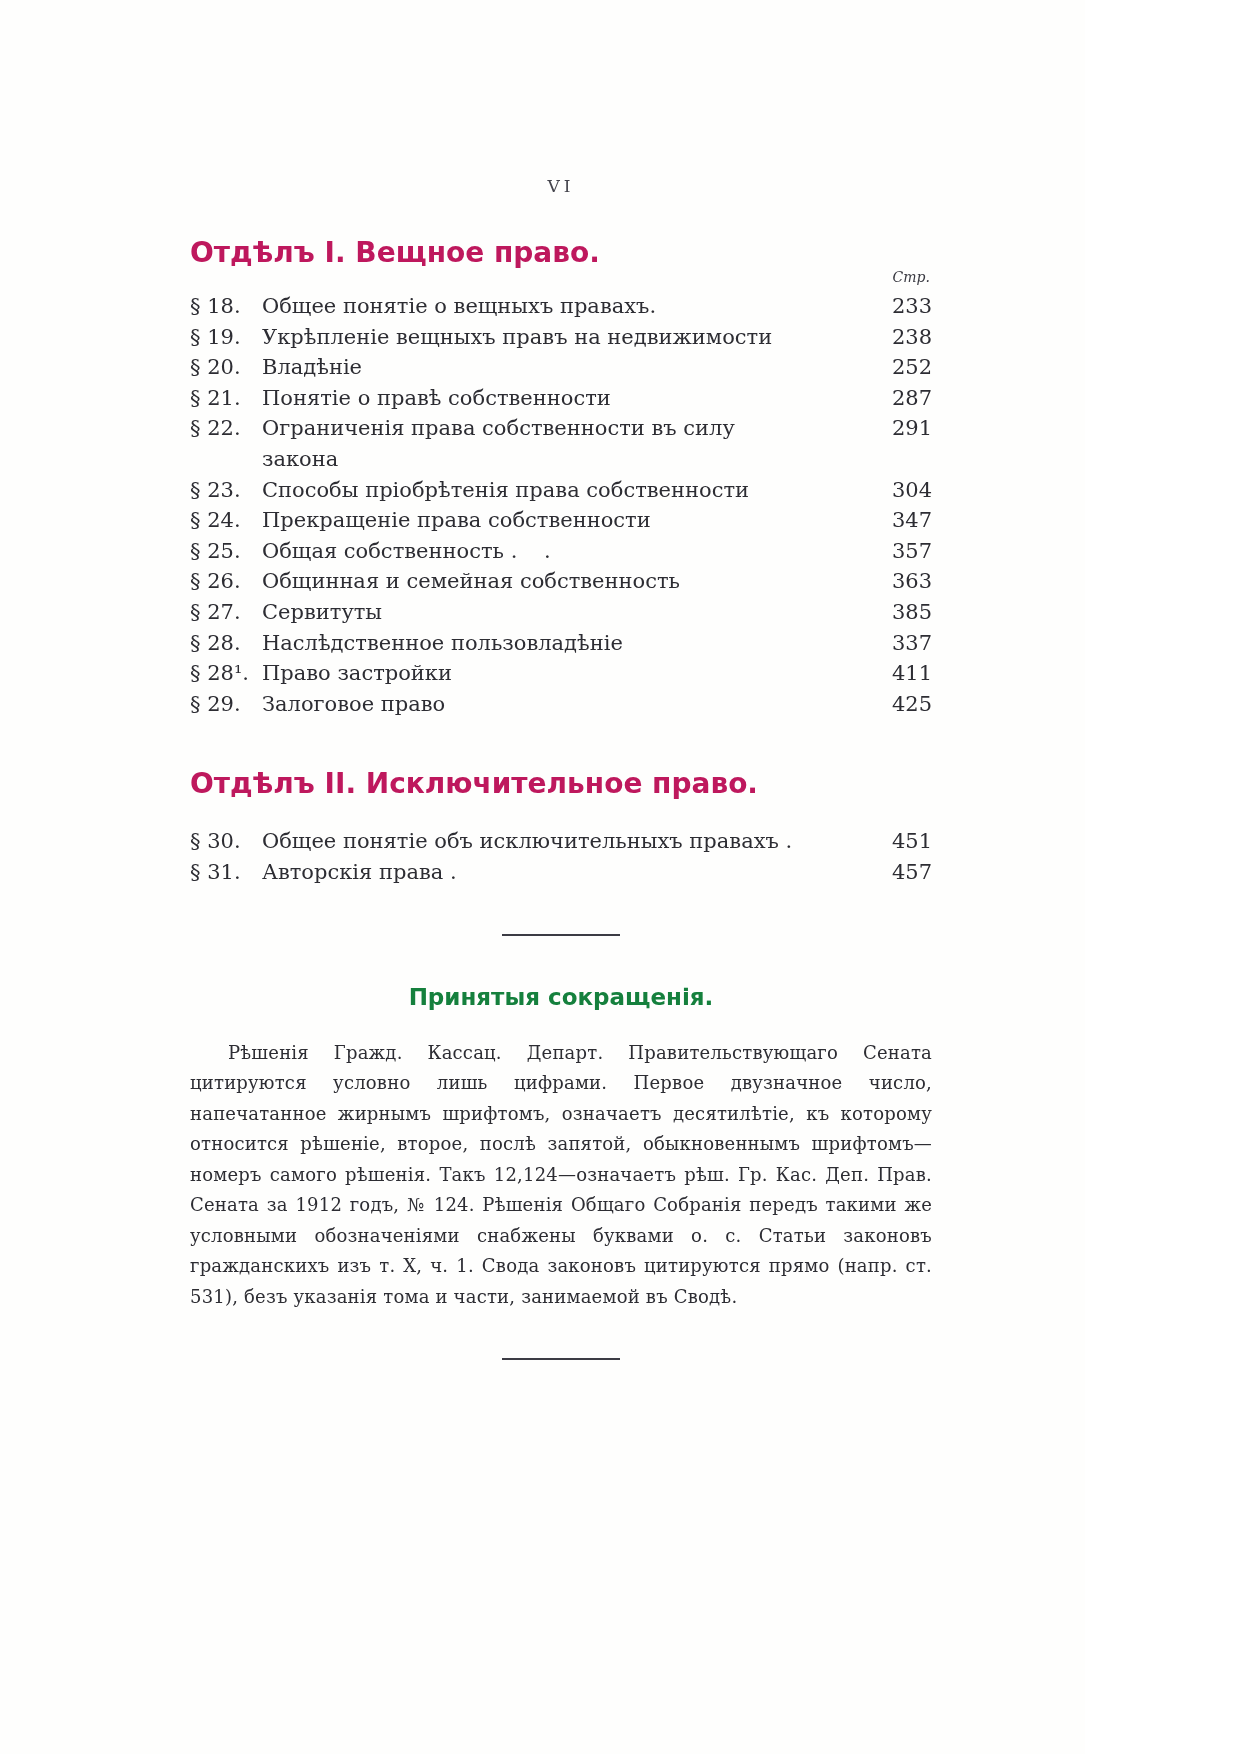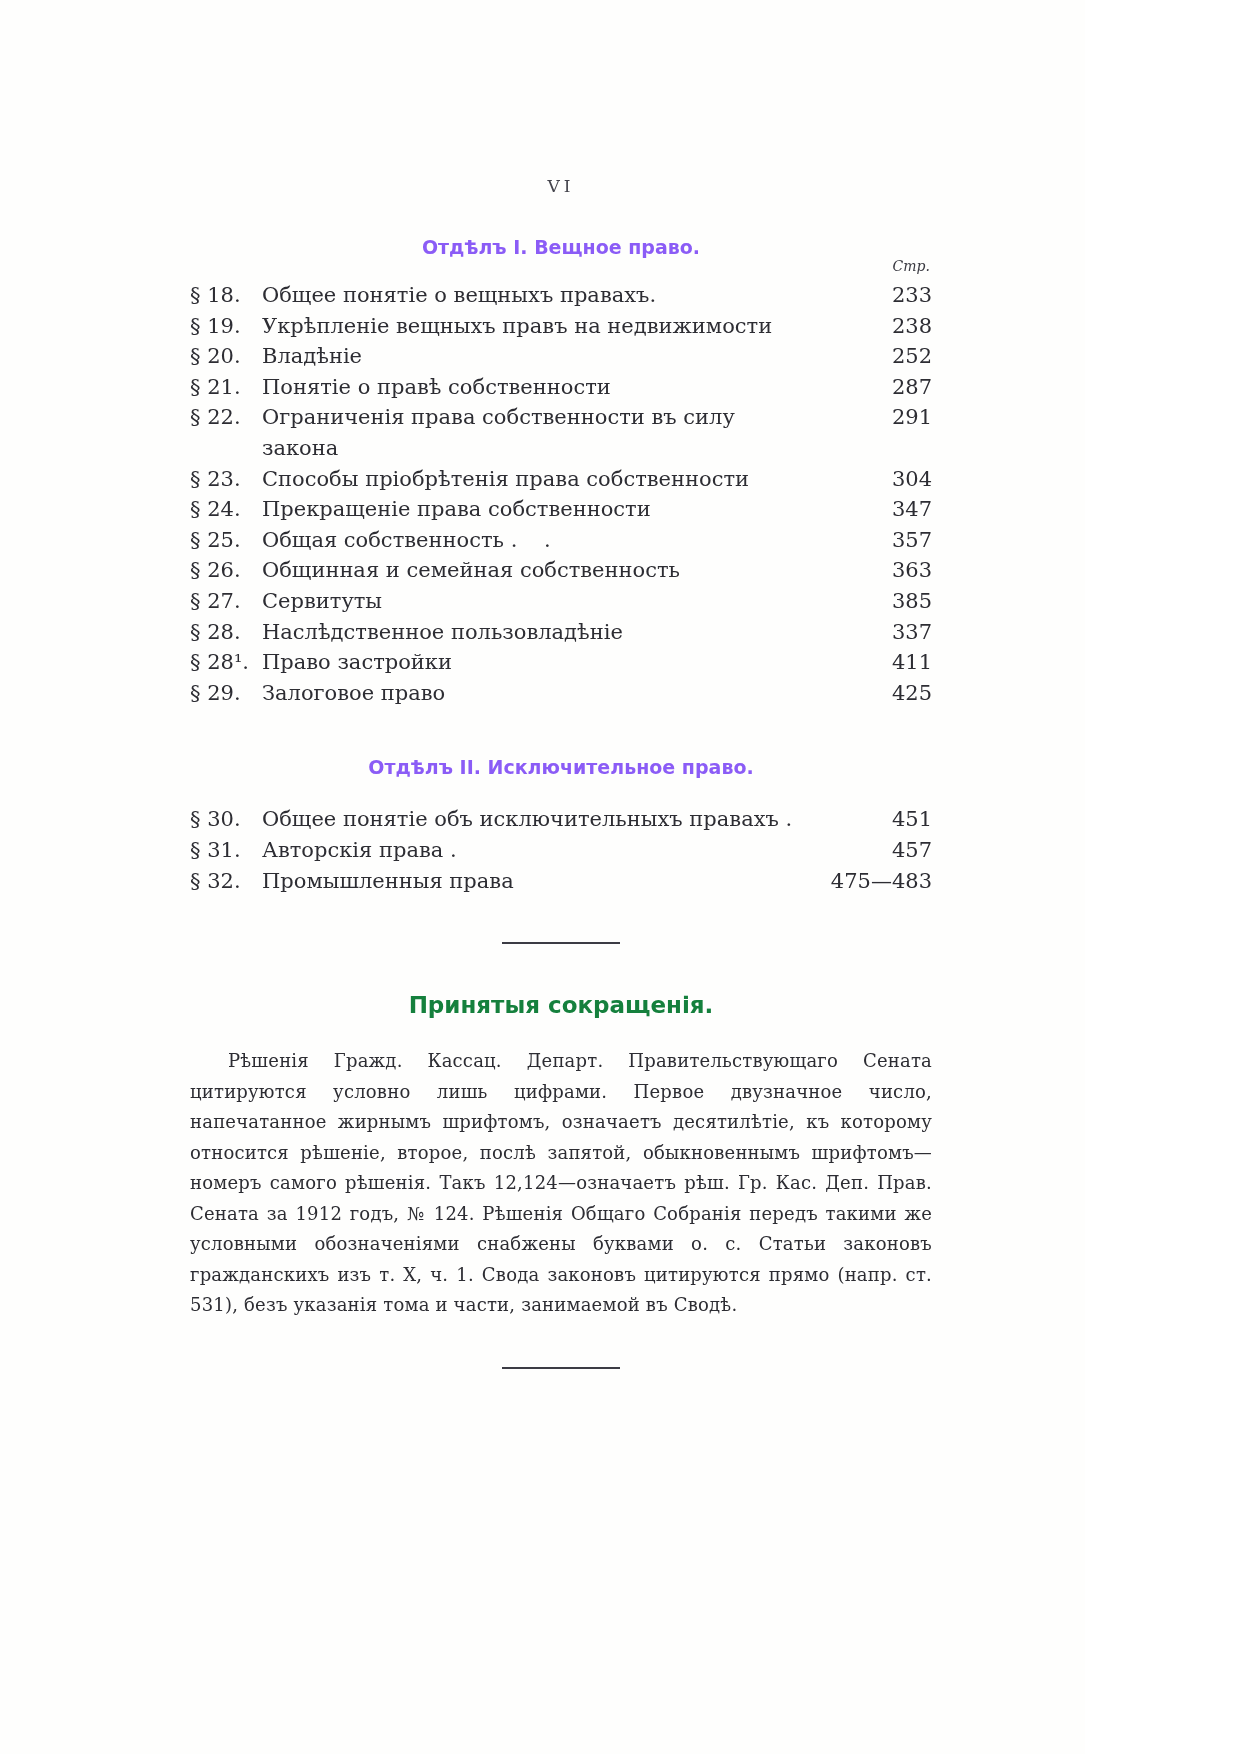--- a/index.html
+++ b/index.html
@@ -34,25 +34,25 @@
   .part-title {
     text-align: center;
     margin-top: 56px;
     font-family: "DejaVu Sans", sans-serif;
     font-weight: bold;
     font-size: 27px;
     letter-spacing: 0.5px;
     color: #2a2a30;
   }
   .section-title {
-    text-align: center;
+    text-align: left;
     font-family: "DejaVu Sans", sans-serif;
     font-weight: bold;
-    font-size: 19px;
-    color: #8b5cf6;
+    font-size: 28px;
+    color: #be185d;
   }
   .section-title.first { margin-top: 40px; }
   .section-title.second { margin-top: 48px; margin-bottom: 26px; }
   .col-label {
     text-align: right;
     font-style: italic;
     font-size: 14px;
     margin-top: 0px;
     margin-bottom: 6px;
     padding-right: 2px;
@@ -178,25 +178,20 @@
       <div class="toc-row">
         <span class="toc-num">§ 30.</span>
         <span class="toc-title">Общее понятіе объ исключительныхъ правахъ .</span>
         <span class="toc-page">451</span>
       </div>
       <div class="toc-row">
         <span class="toc-num">§ 31.</span>
         <span class="toc-title">Авторскія права .</span>
         <span class="toc-page">457</span>
       </div>
-      <div class="toc-row">
-        <span class="toc-num">§ 32.</span>
-        <span class="toc-title">Промышленныя права</span>
-        <span class="toc-page">475—483</span>
-      </div>
     </div>
 
     <div class="divider"></div>
 
     <div class="abbrev-title">Принятыя сокращенія.</div>
 
     <div class="abbrev-text">Рѣшенія Гражд. Кассац. Департ. Правительствующаго Сената цитируются условно лишь цифрами. Первое двузначное число, напечатанное жирнымъ шрифтомъ, означаетъ десятилѣтіе, къ которому относится рѣшеніе, второе, послѣ запятой, обыкновеннымъ шрифтомъ—номеръ самого рѣшенія. Такъ 12,124—означаетъ рѣш. Гр. Кас. Деп. Прав. Сената за 1912 годъ, № 124. Рѣшенія Общаго Собранія передъ такими же условными обозначеніями снабжены буквами о. с. Статьи законовъ гражданскихъ изъ т. X, ч. 1. Свода законовъ цитируются прямо (напр. ст. 531), безъ указанія тома и части, занимаемой въ Сводѣ.</div>
 
     <div class="divider"></div>
 

